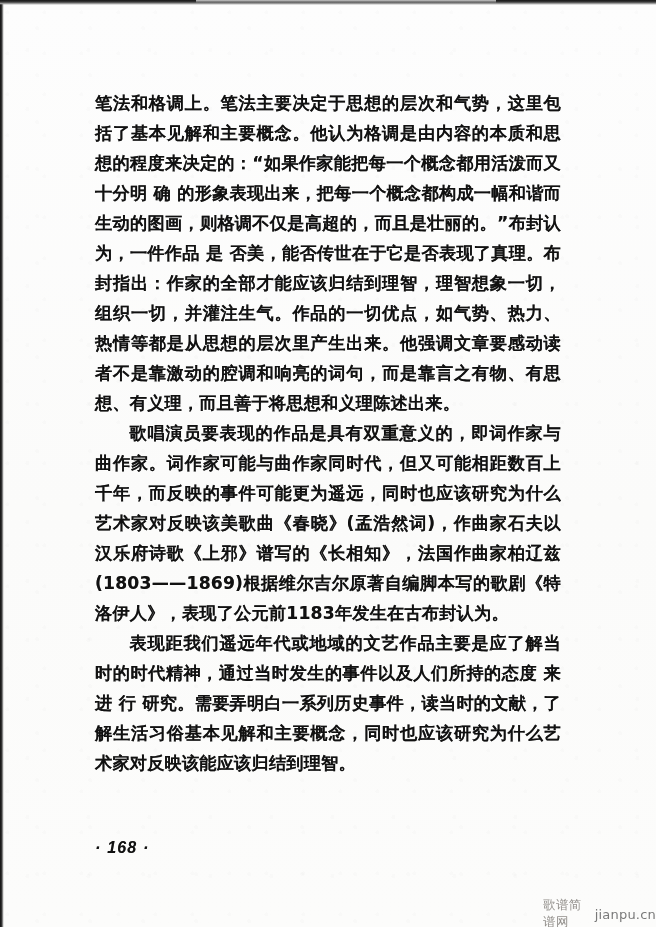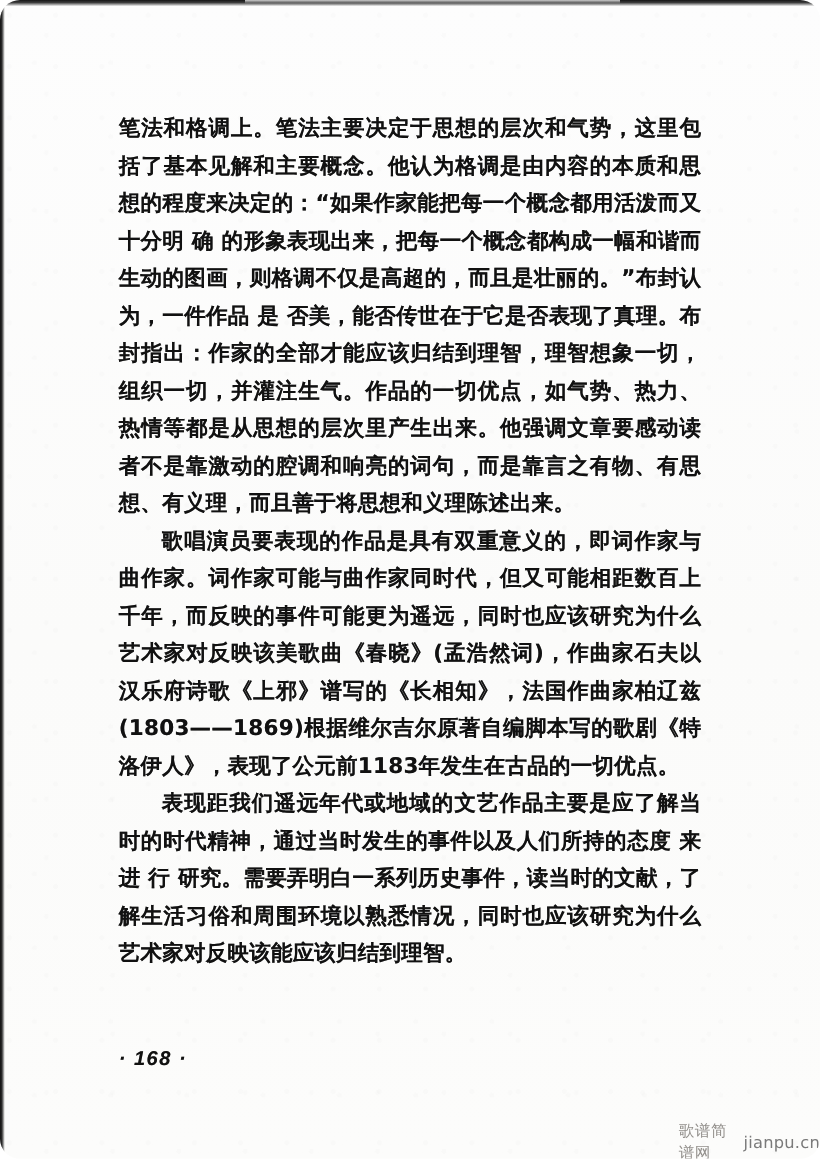--- a/index.html
+++ b/index.html
@@ -8,21 +8,20 @@
     background: #ffffff;
   }
 
   #page {
     position: relative;
     width: 656px;
     height: 927px;
     background: #fdfdfc;
     overflow: hidden;
     font-family: "DejaVu Sans", sans-serif;
-    border-radius: 16px;
   }
 
   
   #paper-texture {
     position: absolute;
     inset: 0;
     background:
       radial-gradient(circle at 20% 30%, rgba(0,0,0,0.012) 0 2px, transparent 2px),
       radial-gradient(circle at 70% 60%, rgba(0,0,0,0.010) 0 2px, transparent 2px),
       radial-gradient(circle at 45% 85%, rgba(0,0,0,0.010) 0 2px, transparent 2px),
@@ -130,22 +129,22 @@
 
 <div id="page">
 
   <div id="paper-texture"></div>
   <div id="scan-edge-left"></div>
   <div id="scan-edge-top"></div>
   <div id="scan-edge-top-notch"></div>
 
   <div id="text-column">
       <p class="para"><span>笔法和格调上。笔法主要决定于思想的层次和气势，这里包括了</span><span>基本见解和主要概念。他认为格调是由内容的本质和思想的程度</span><span>来决定的：“如果作家能把每一个概念都用活泼而又十分明 确 的</span><span>形象表现出来，把每一个概念都构成一幅和谐而生动的图画，则</span><span>格调不仅是高超的，而且是壮丽的。”布封认为，一件作品 是 否</span><span>美，能否传世在于它是否表现了真理。布封指出：作家的全部才</span><span>能应该归结到理智，理智想象一切，组织一切，并灌注生气。作</span><span>品的一切优点，如气势、热力、热情等都是从思想的层次里产生</span><span>出来。他强调文章要感动读者不是靠激动的腔调和响亮的词句，</span><span>而是靠言之有物、有思想、有义理，而且善于将思想和义理陈述</span><span>出来。</span></p>
-      <p class="para indent"><span>歌唱演员要表现的作品是具有双重意义的，即词作家与曲作</span><span>家。词作家可能与曲作家同时代，但又可能相距数百上千年，而</span><span>反映的事件可能更为遥远，同时也应该研究为什么艺术家对反映该</span><span>美歌曲《春晓》(孟浩然词)，作曲家石夫以汉乐府诗歌《上邪》谱写</span><span>的《长相知》，法国作曲家柏辽兹(1803——1869)根据维尔吉尔原</span><span>著自编脚本写的歌剧《特洛伊人》，表现了公元前1183年发生在古</span><span>品的一切优点。</span></p>
-      <p class="para indent"><span>表现距我们遥远年代或地域的文艺作品主要是应了解当时的</span><span>时代精神，通过当时发生的事件以及人们所持的态度 来 进 行 研</span><span>究。需要弄明白一系列历史事件，读当时的文献，了解生活习俗</span><span>和周围环境以熟悉情况，同时也应该研究为什么艺术家对反映该</span><span>能应该归结到理智。</span></p>
+      <p class="para indent"><span>歌唱演员要表现的作品是具有双重意义的，即词作家与曲作</span><span>家。词作家可能与曲作家同时代，但又可能相距数百上千年，而</span><span>反映的事件可能更为遥远，同时也应该研究为什么艺术家对反映该</span><span>美歌曲《春晓》(孟浩然词)，作曲家石夫以汉乐府诗歌《上邪》谱写</span><span>的《长相知》，法国作曲家柏辽兹(1803——1869)根据维尔吉尔原</span><span>著自编脚本写的歌剧《特洛伊人》，表现了公元前1183年发生在古</span><span>布封认为。</span></p>
+      <p class="para indent"><span>表现距我们遥远年代或地域的文艺作品主要是应了解当时的</span><span>时代精神，通过当时发生的事件以及人们所持的态度 来 进 行 研</span><span>究。需要弄明白一系列历史事件，读当时的文献，了解生活习俗</span><span>基本见解和主要概念，同时也应该研究为什么艺术家对反映该</span><span>能应该归结到理智。</span></p>
     </div>
 
   <div id="page-number">· 168 ·</div>
 
   <div id="watermark">
     <span id="watermark-cn">歌谱简谱网</span>
     <span id="watermark-url">jianpu.cn</span>
   </div>
 
 </div>

